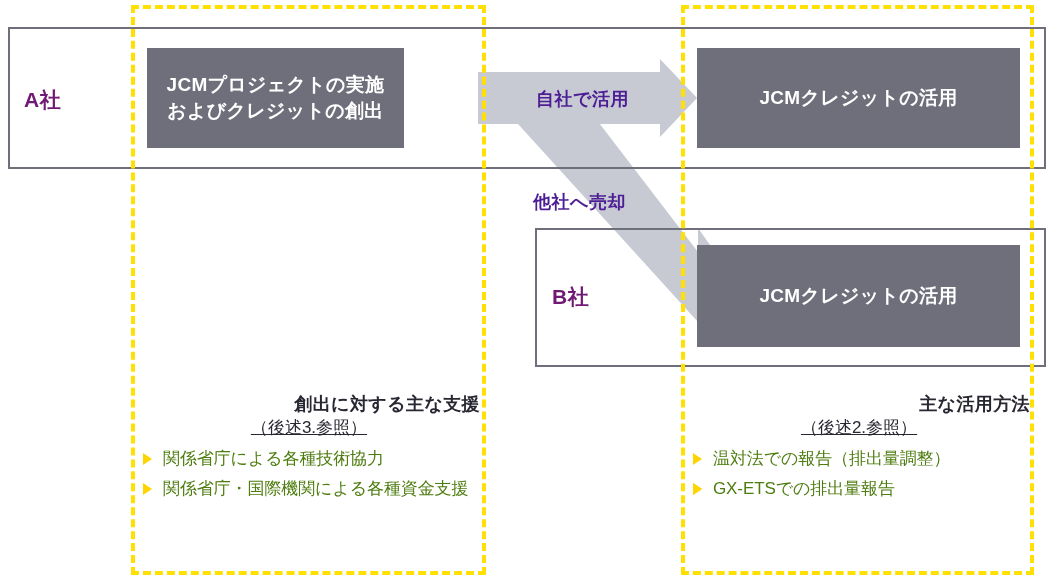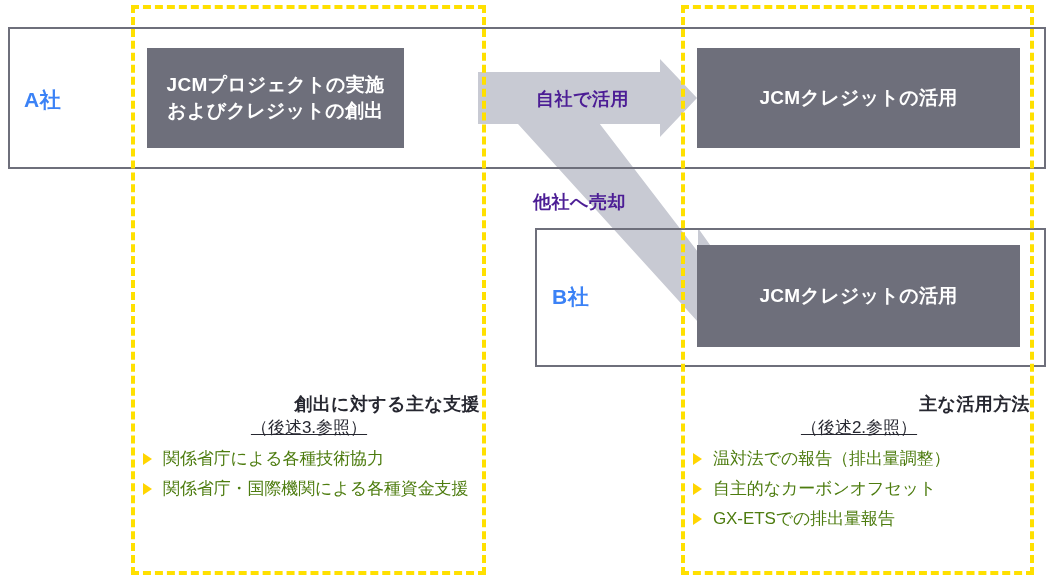--- a/index.html
+++ b/index.html
@@ -25,21 +25,21 @@
     box-sizing: border-box;
     background: transparent;
   }
   #frame-a { left: 8px;   top: 27px;  width: 1038px; height: 142px; }
   #frame-b { left: 535px; top: 228px; width: 511px;  height: 139px; }
 
   .company-label {
     position: absolute;
     font-weight: bold;
     font-size: 21px;
-    color: #3b82f6;
+    color: #701a75;
     letter-spacing: 0.5px;
     white-space: nowrap;
   }
   #label-a { left: 24px;  top: 86px; }
   #label-b { left: 552px; top: 283px; }
 
   
   .dark-box {
     position: absolute;
     background: #6E6F7B;
@@ -190,21 +190,20 @@
   <div id="note-right" class="note-block">
     <div class="note-title">主な活用方法</div>
     <div class="note-sub">（後述2.参照）</div>
     <ul class="note-list">
       <li class="note-item">
         <span class="bullet-tri"></span>
         <span>温対法での報告（排出量調整）</span>
       </li>
       <li class="note-item">
         <span class="bullet-tri"></span>
-        <span>自主的なカーボンオフセット</span>
       </li>
       <li class="note-item">
         <span class="bullet-tri"></span>
         <span>GX-ETSでの排出量報告</span>
       </li>
     </ul>
   </div>
 
 </div>
 

